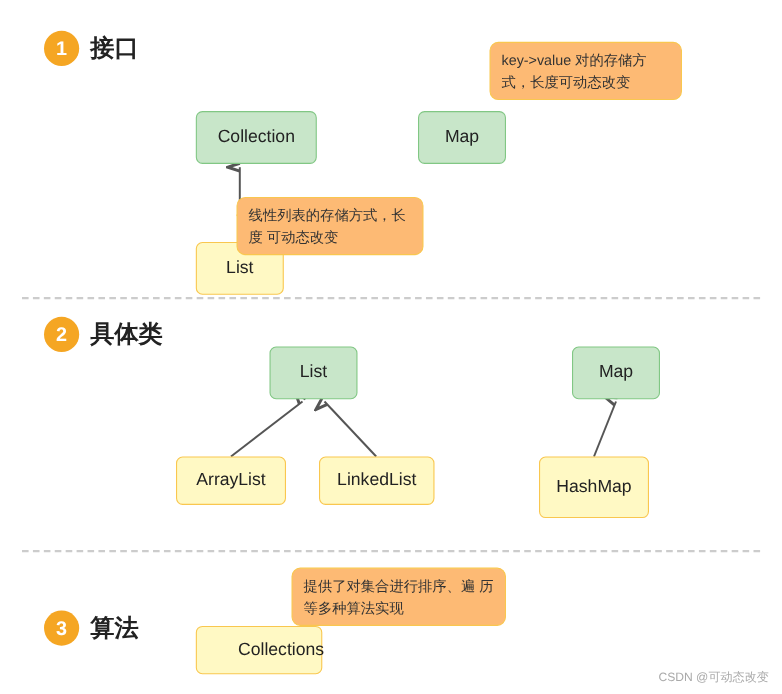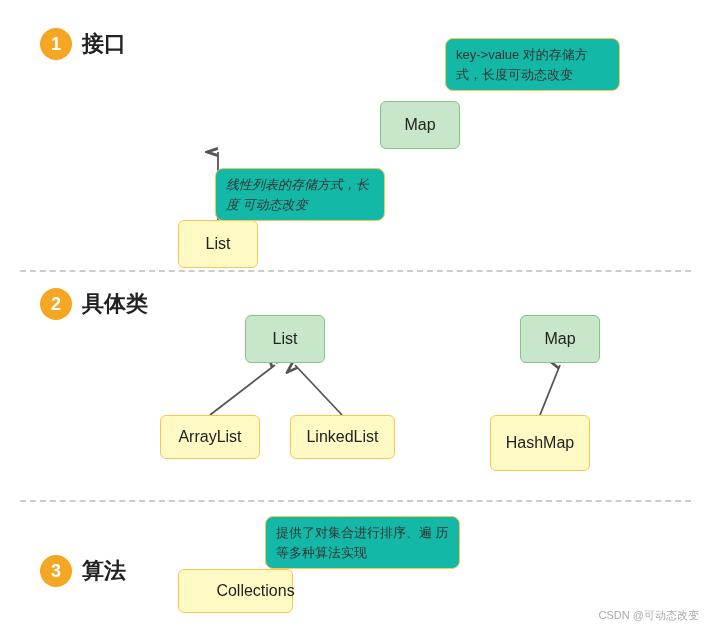--- a/index.html
+++ b/index.html
@@ -76,21 +76,21 @@
       align-items: center;
       justify-content: center;
       font-size: 16px;
       color: #222;
       font-weight: normal;
     }
 
     
     .tooltip-box {
       position: absolute;
-      background: #14b8a6;
+      background: #fdba74;
       border: 1.5px solid #f9c74f;
       border-radius: 8px;
       padding: 6px 10px;
       font-size: 13px;
       color: #333;
       line-height: 1.5;
     }
 
     
     .arrows-svg {
@@ -135,35 +135,38 @@
     <line x1="540" y1="415" x2="560" y2="365" stroke="#555" stroke-width="1.8" marker-end="url(#arrow-up)"></line>
 
     <polyline points="215,196 230,190 240,185" fill="none" stroke="#f9c74f" stroke-width="1.5"></polyline>
   </svg>
 
   <div class="section-label" style="top:28px; left:40px;">
     <div class="circle-num">1</div>
     <span>接口</span>
   </div>
 
+  <div class="node-green" style="left:178px; top:101px; width:110px; height:48px;">
+    <span>Collection</span>
+  </div>
 
   <div class="node-green" style="left:380px; top:101px; width:80px; height:48px;">
     <span>Map</span>
   </div>
 
   <div class="node-yellow" style="left:178px; top:220px; width:80px; height:48px;">
     <span>List</span>
   </div>
 
   <div class="tooltip-box" style="left:445px; top:38px; width:175px;">
     <span>key-&gt;value 对的存储方
 式，长度可动态改变</span>
   </div>
 
-  <div class="tooltip-box" style="left:215px; top:168px; width:170px;font-style:italic;">
+  <div class="tooltip-box" style="left:215px; top:179px; width:170px;">
     <span>线性列表的存储方式，长度
 可动态改变</span>
   </div>
 
   <div class="divider" style="top:270px;"></div>
 
   <div class="section-label" style="top:288px; left:40px;">
     <div class="circle-num">2</div>
     <span>具体类</span>
   </div>

